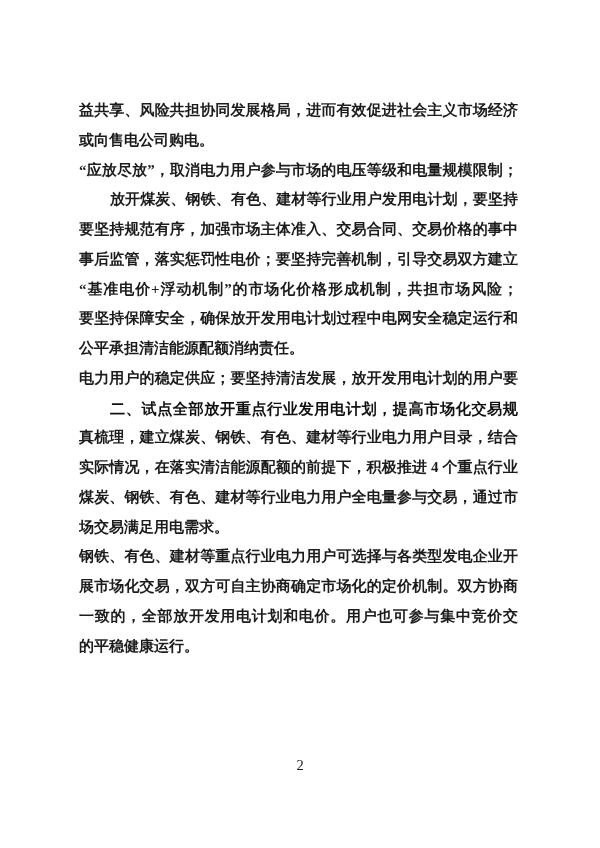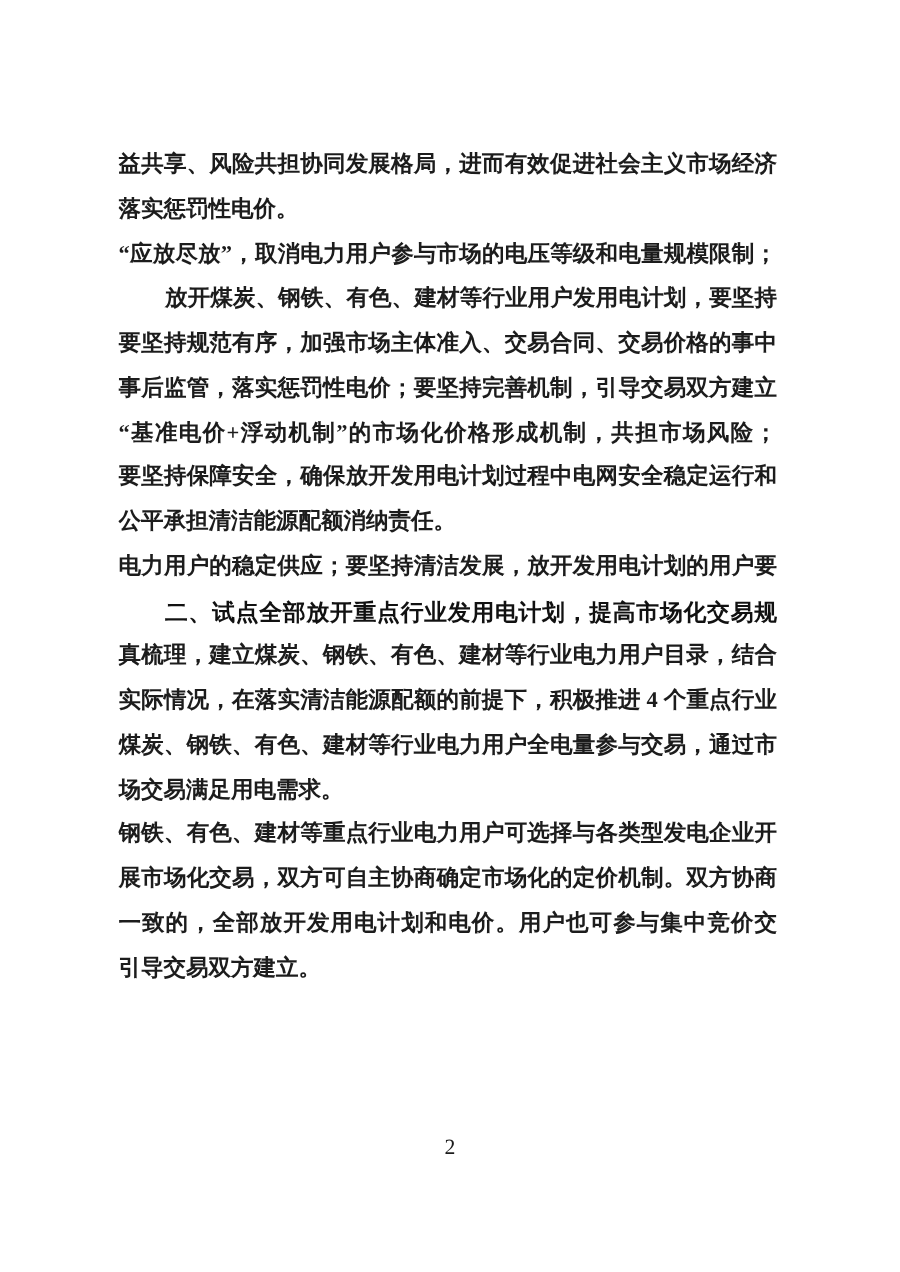--- a/index.html
+++ b/index.html
@@ -63,39 +63,39 @@
     color: #1c1c1c;
   }
 </style>
 </head>
 <body>
 
 <div class="sheet">
   <div class="textcol">
 
     <div class="line">益共享、风险共担协同发展格局，进而有效促进社会主义市场经济</div>
-    <div class="line short">落实惩罚性电价。</div>
+    <div class="line short">或向售电公司购电。</div>
 
     <div class="line">“应放尽放”，取消电力用户参与市场的电压等级和电量规模限制；</div>
     <div class="line indent">放开煤炭、钢铁、有色、建材等行业用户发用电计划，要坚持</div>
     <div class="line">要坚持规范有序，加强市场主体准入、交易合同、交易价格的事中</div>
     <div class="line">事后监管，落实惩罚性电价；要坚持完善机制，引导交易双方建立</div>
     <div class="line">“基准电价+浮动机制”的市场化价格形成机制，共担市场风险；</div>
     <div class="line">要坚持保障安全，确保放开发用电计划过程中电网安全稳定运行和</div>
     <div class="line short">公平承担清洁能源配额消纳责任。</div>
     <div class="line">电力用户的稳定供应；要坚持清洁发展，放开发用电计划的用户要</div>
 
     <div class="line indent heading">二、试点全部放开重点行业发用电计划，提高市场化交易规模</div>
 
     <div class="line">真梳理，建立煤炭、钢铁、有色、建材等行业电力用户目录，结合</div>
     <div class="line">实际情况，在落实清洁能源配额的前提下，积极推进 4 个重点行业</div>
     <div class="line">煤炭、钢铁、有色、建材等行业电力用户全电量参与交易，通过市</div>
     <div class="line short">场交易满足用电需求。</div>
 
     <div class="line">钢铁、有色、建材等重点行业电力用户可选择与各类型发电企业开</div>
     <div class="line">展市场化交易，双方可自主协商确定市场化的定价机制。双方协商</div>
     <div class="line">一致的，全部放开发用电计划和电价。用户也可参与集中竞价交易，</div>
-    <div class="line short">引导交易双方建立。</div>
+    <div class="line short">的平稳健康运行。</div>
 
   </div>
 
   <div class="page-num">2</div>
 </div>
 
 </body></html>

